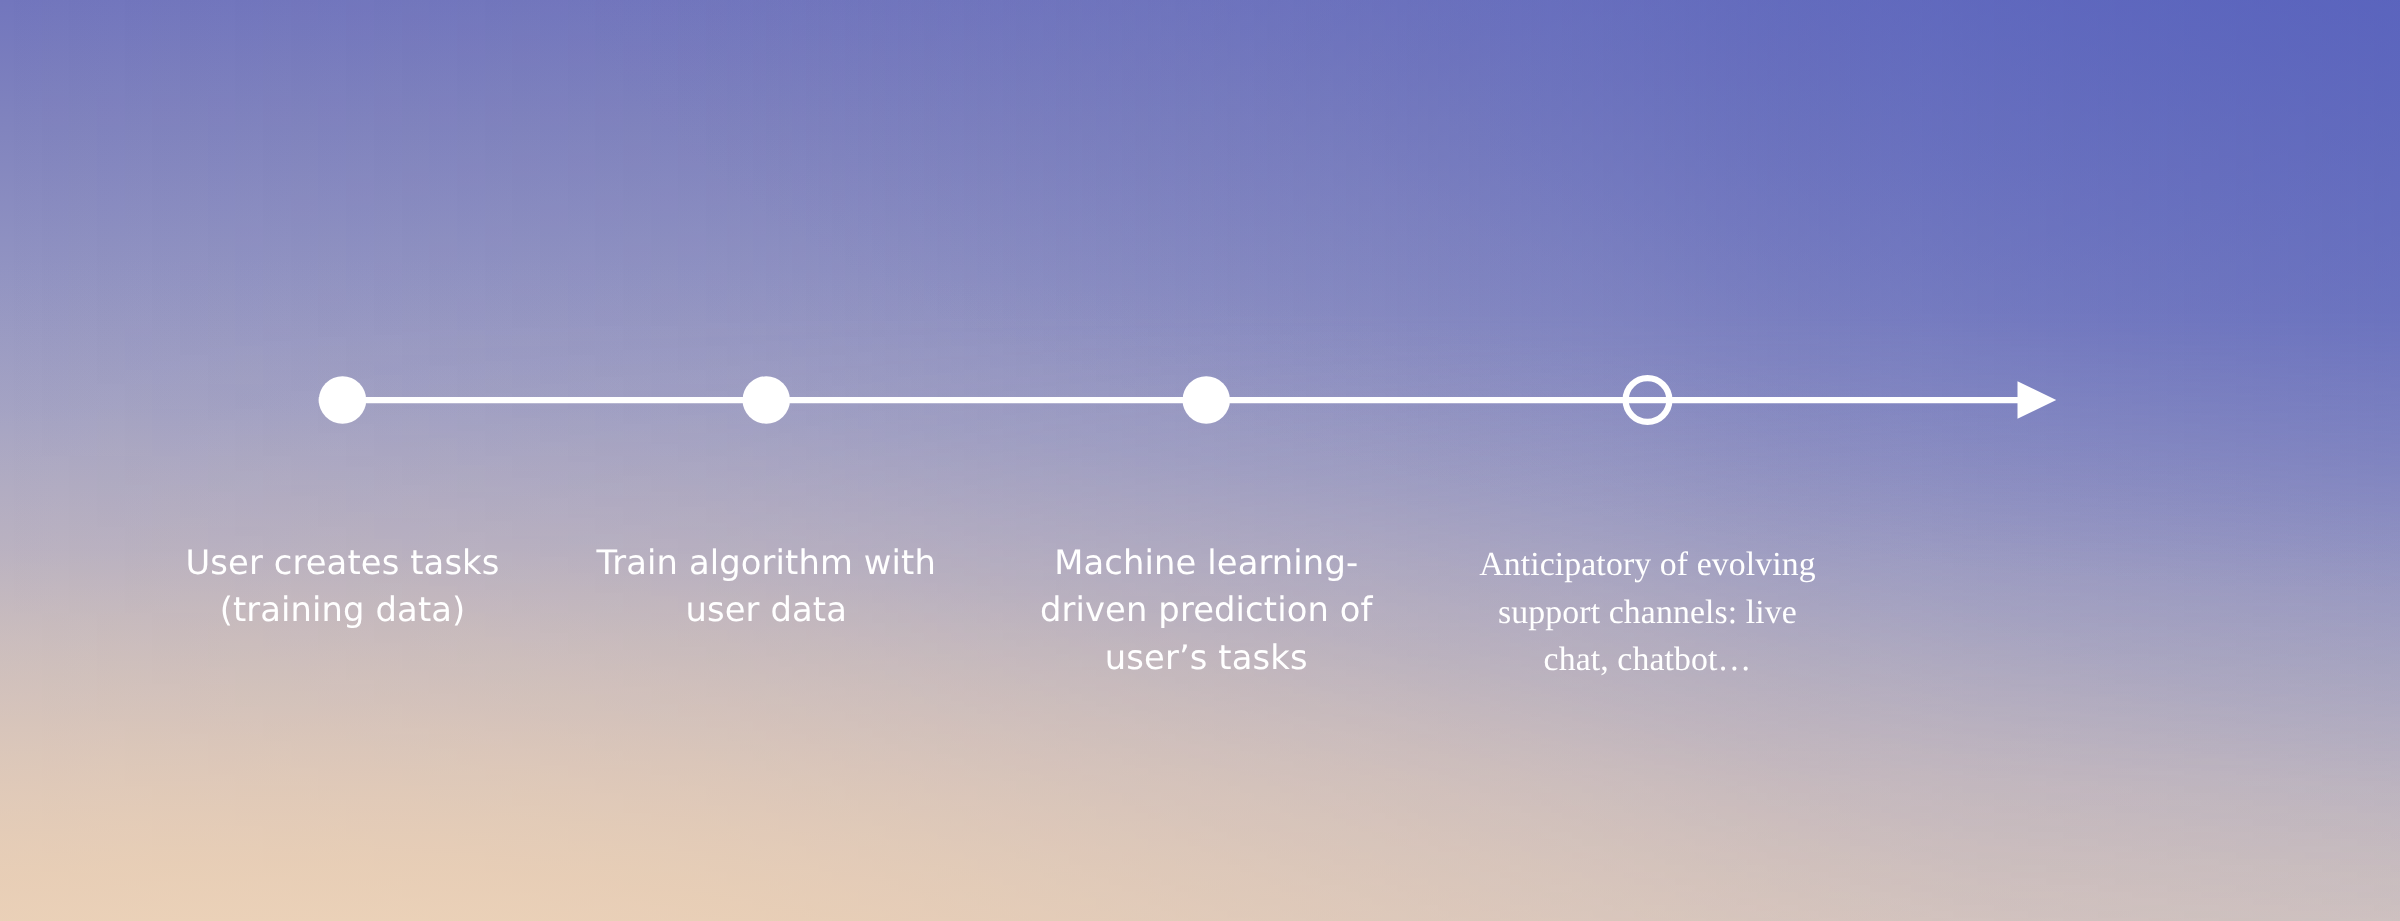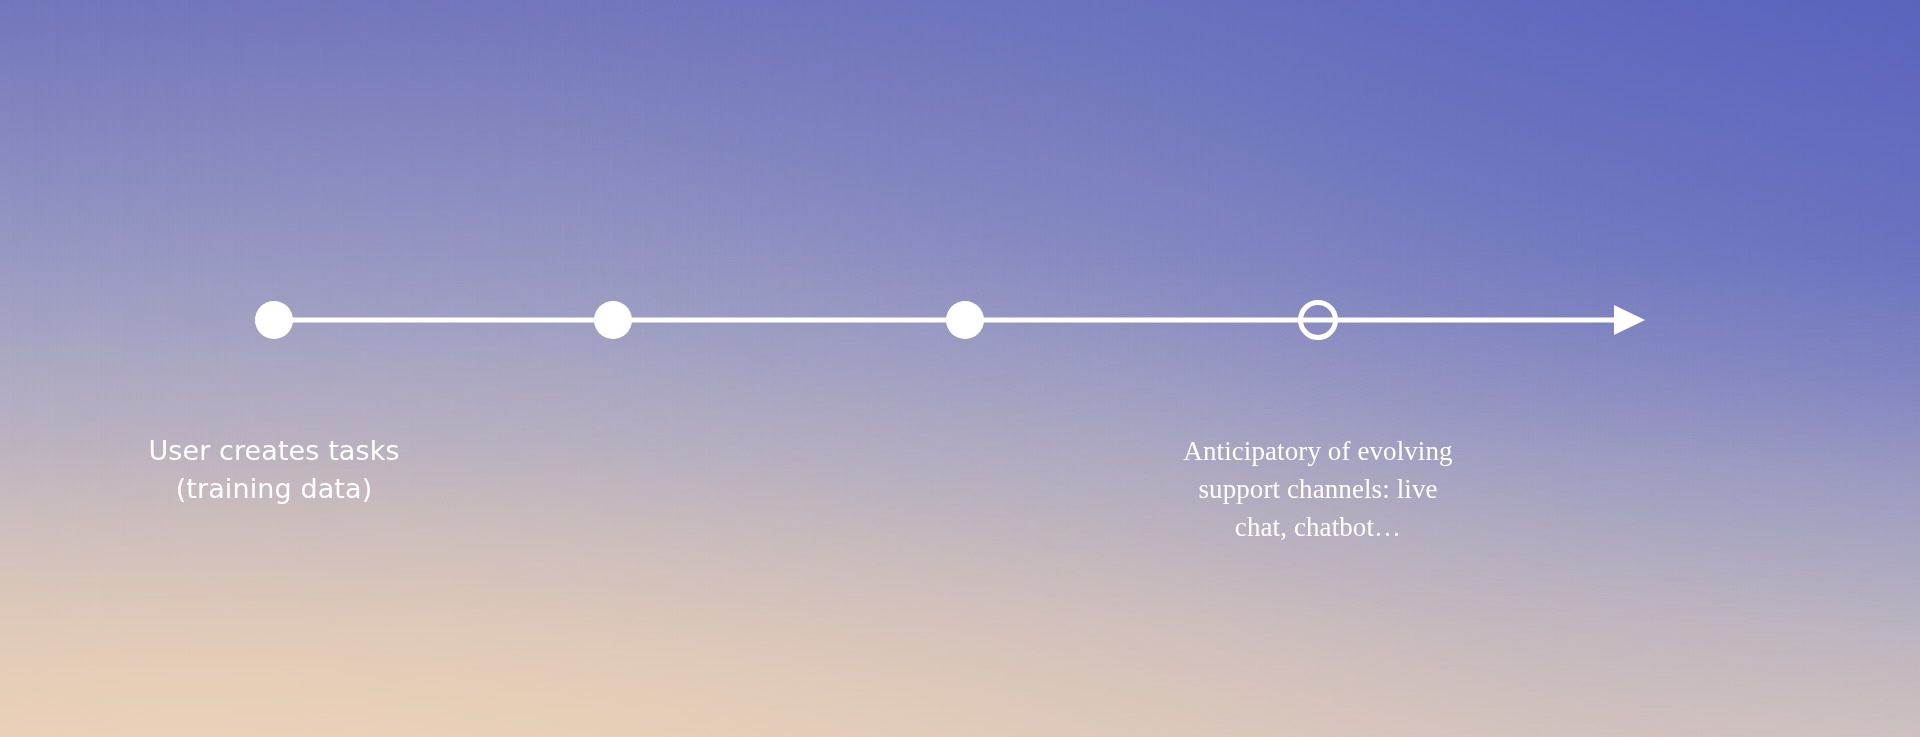--- a/index.html
+++ b/index.html
@@ -144,21 +144,26 @@
 
       <circle cx="1318" cy="320" r="17.5" fill="none" stroke="#ffffff" stroke-width="5"></circle>
     </svg>
   </div>
 
   <div class="labels">
 
     <div class="step-label" style="left:124px; top:432px; width:300px;">User creates tasks
 (training data)</div>
 
+    <div class="step-label" style="left:463px; top:432px; width:300px;">Train algorithm with
+user data</div>
 
+    <div class="step-label" style="left:810px; top:432px; width:310px;">Machine learning-
+driven prediction of
+user’s tasks</div>
 
     <div class="step-label" style="left:1158px; top:432px; width:320px;font-family:Liberation Serif, serif;">Anticipatory of evolving
 support channels: live
 chat, chatbot…</div>
 
   </div>
 
 </div>
 
 </body></html>

